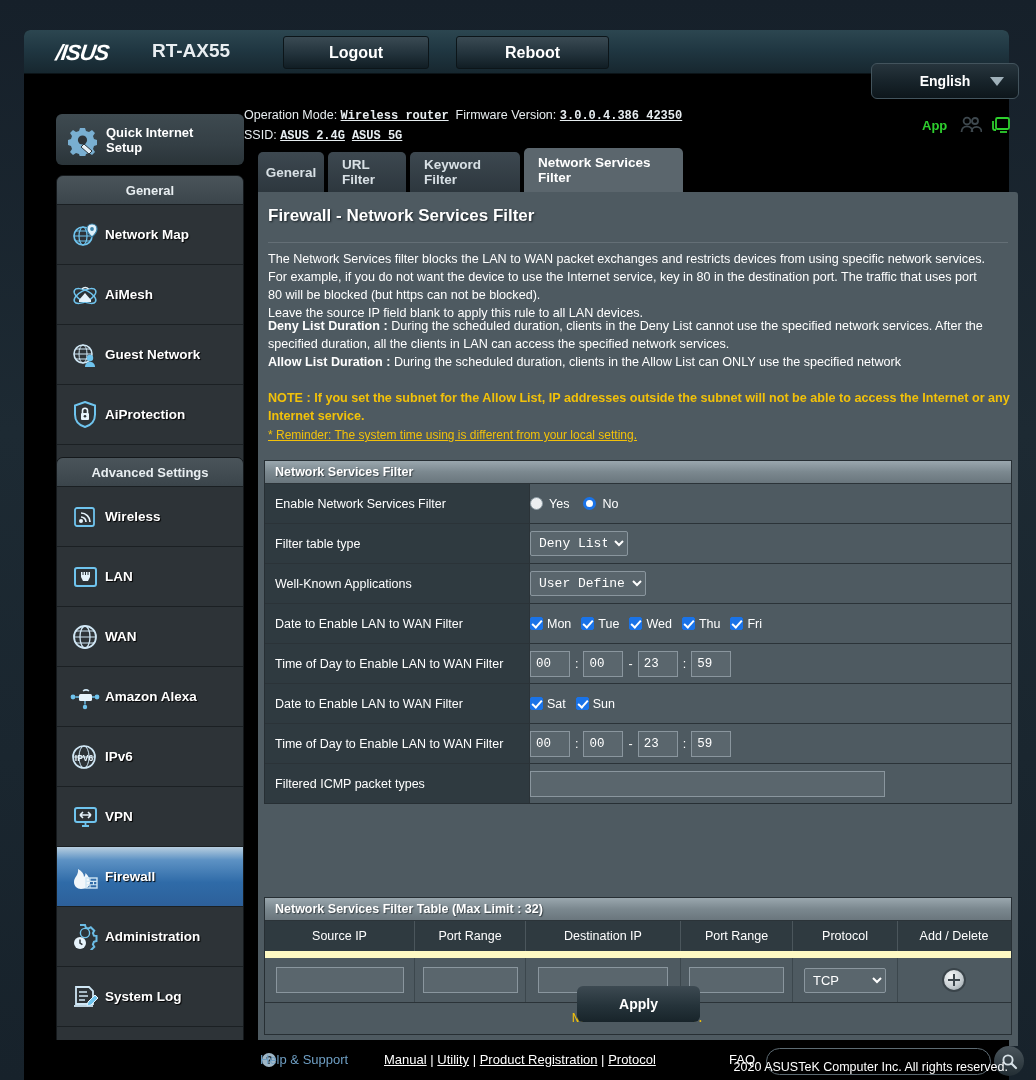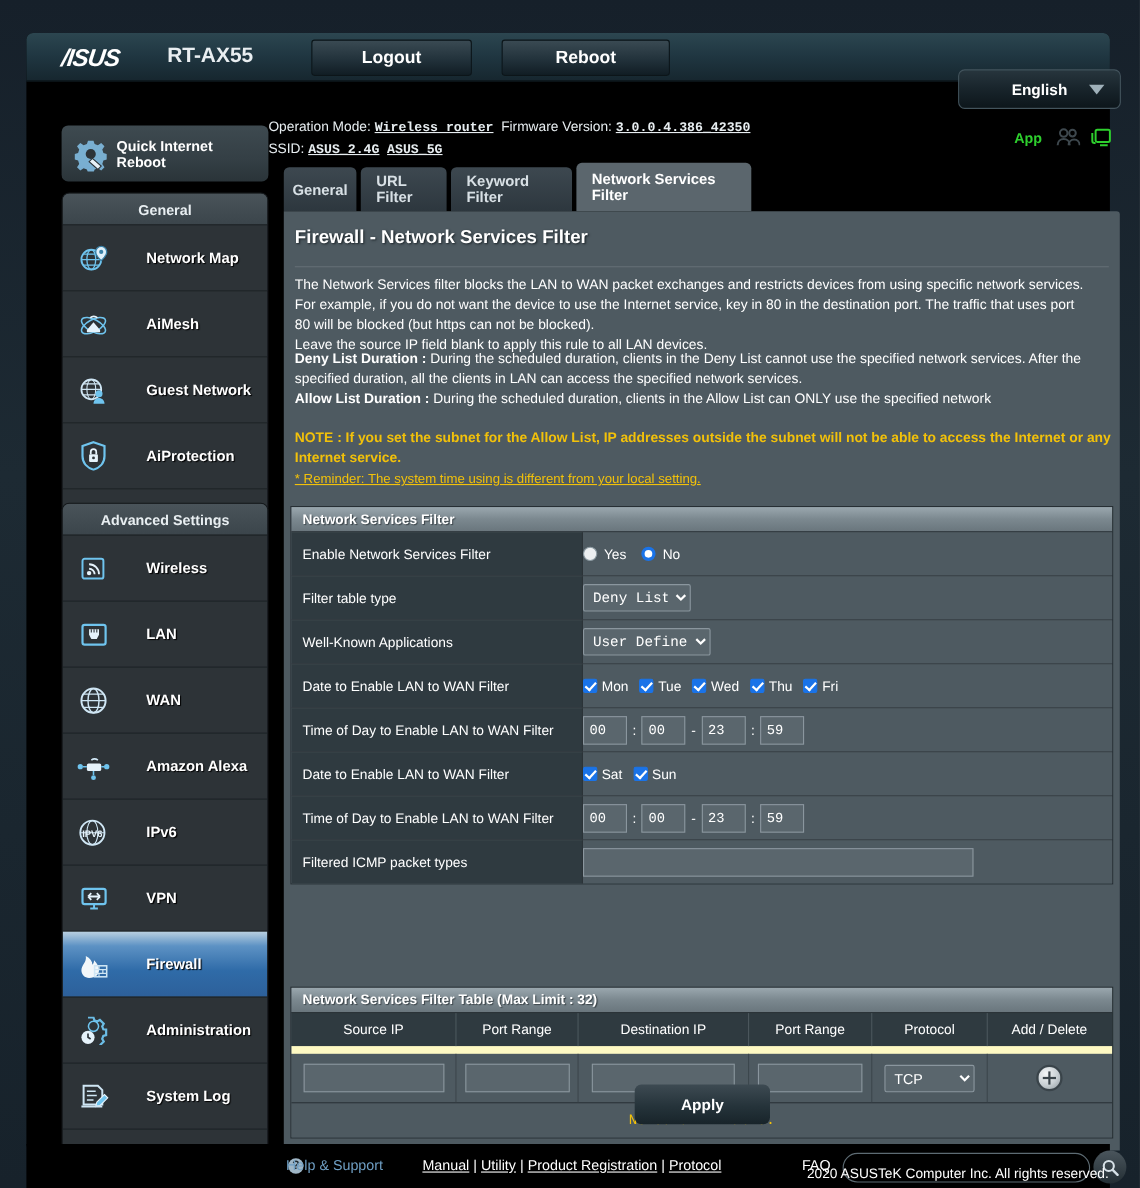--- a/index.html
+++ b/index.html
@@ -118,21 +118,20 @@
     background: linear-gradient(180deg, #4a545a 0%, #3b454b 100%);
     color: #e8eef1; font-size: 13px; font-weight: bold;
     display: flex; align-items: center; justify-content: center;
     border-bottom: 1px solid #1a1f22;
   }
   .nav-item {
     height: 60px; display: flex; align-items: center;
     border-bottom: 1px solid #1b2023;
     cursor: pointer; position: relative;
     background: #2d3337;
-    gap: 28px;
   }
   .nav-item:last-child { border-bottom: none; }
   .nav-item .nav-ico {
     width: 40px; margin-left: 8px;
     display: flex; align-items: center; justify-content: center;
   }
   .nav-item .nav-label {
     color: #ffffff; font-size: 13.5px; font-weight: bold;
     text-shadow: 1px 1px 1px #000;
   }
@@ -397,21 +396,21 @@
   </div>
 
   <div class="qis">
     <span class="qis-icon">
       <svg width="34" height="32" viewBox="0 0 34 32">
         <path d="M14 4h5l1 3 3 1 3-2 3 3-2 3 1 3 3 1v5l-3 1-1 3 2 3-3 3-3-2-3 1-1 3h-5l-1-3-3-1-3 2-3-3 2-3-1-3-3-1v-5l3-1 1-3-2-3 3-3 3 2 3-1z" fill="#7fb8dd" opacity="0.92"></path>
         <circle cx="16.5" cy="16" r="4.6" fill="#2d3439"></circle>
         <path d="M18 20l8 7-3 3-8-7z" fill="#e8f1f7" stroke="#2d3439" stroke-width="1"></path>
       </svg>
     </span>
-    <span class="qis-label">Quick Internet Reboot</span>
+    <span class="qis-label">Quick Internet Setup</span>
   </div>
 
   <div class="nav-group" id="nav-general">
     <div class="nav-header">General</div>
 
     <div class="nav-item">
       <span class="nav-ico">
         <svg width="28" height="26" viewBox="0 0 28 26">
           <circle cx="12" cy="14" r="9" fill="none" stroke="#6fc4ee" stroke-width="1.7"></circle>
           <ellipse cx="12" cy="14" rx="4" ry="9" fill="none" stroke="#6fc4ee" stroke-width="1.2"></ellipse>

